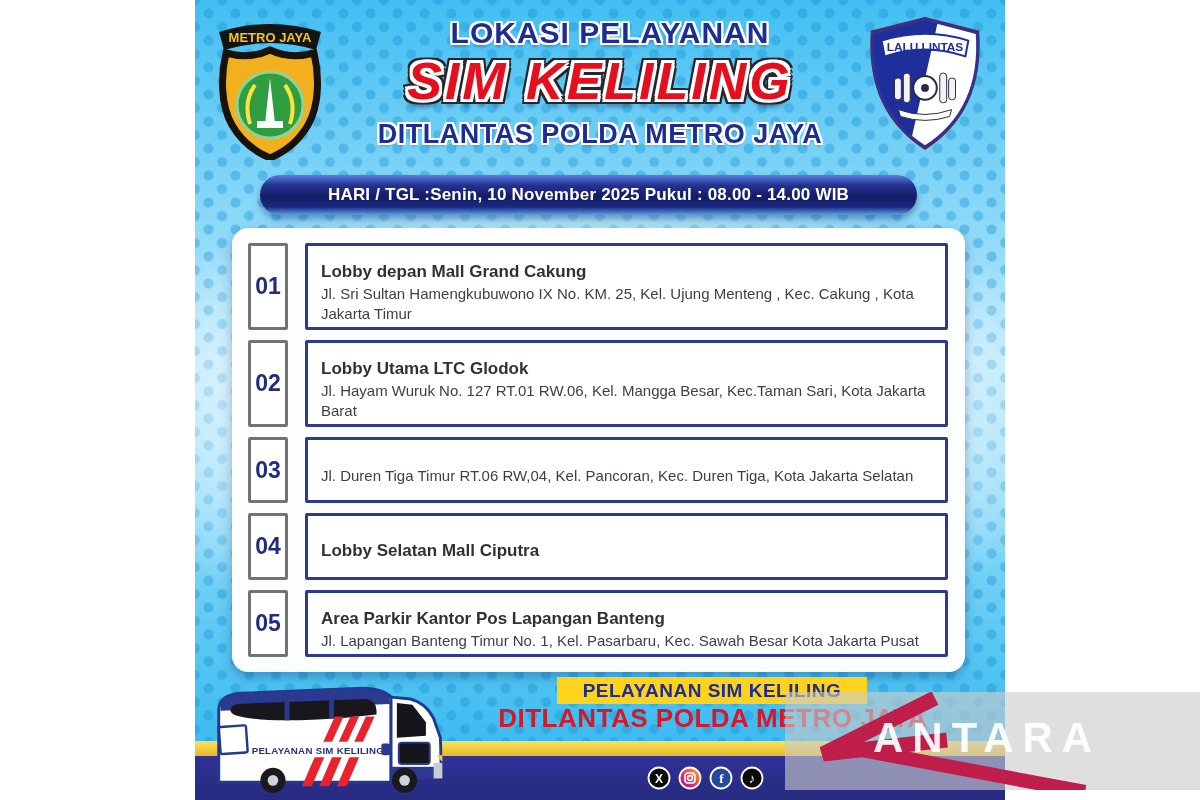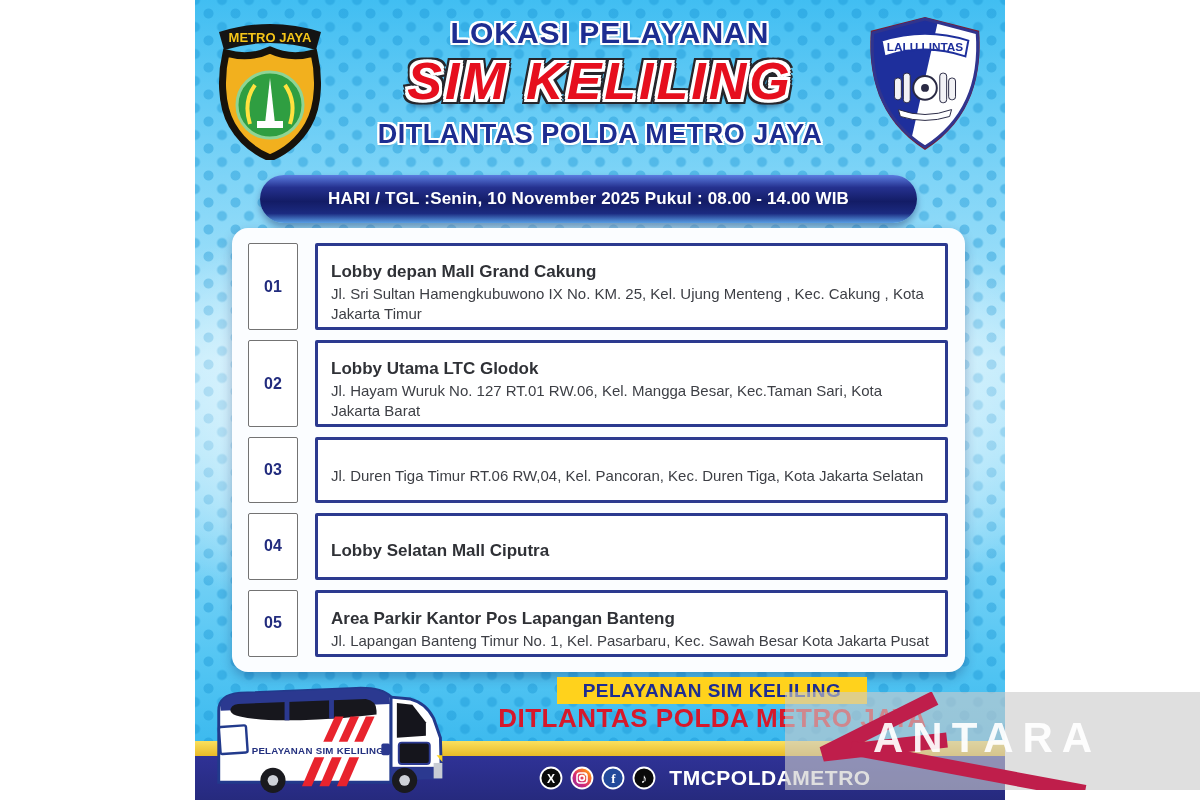--- a/index.html
+++ b/index.html
@@ -38,37 +38,37 @@
       -5px -5px 0 #26262b,5px -5px 0 #26262b,-5px 5px 0 #26262b,5px 5px 0 #26262b,
       -5px 0 0 #26262b,5px 0 0 #26262b,0 -5px 0 #26262b,0 5px 0 #26262b,0 8px 4px rgba(0,0,40,0.35);
   }
   .title3 {
     margin-top:8px; font-size:27px; font-weight:800; letter-spacing:0.5px; color:#1d2d91;
     text-shadow:-2px -2px 0 #fff,2px -2px 0 #fff,-2px 2px 0 #fff,2px 2px 0 #fff,
       -2px 0 0 #fff,2px 0 0 #fff,0 -2px 0 #fff,0 2px 0 #fff,0 3px 3px rgba(0,40,90,0.3);
   }
 
   .schedule-bar {
-    position:absolute; left:65px; top:175px; width:657px; height:48px; border-radius:26px;
+    position:absolute; left:65px; top:175px; width:657px; height:40px; border-radius:26px;
     background:linear-gradient(180deg,#5b7de0 0%, #25318f 26%, #131c66 55%, #1b2a80 80%, #5aa0e6 100%);
     display:flex; align-items:center; justify-content:center;
     box-shadow:0 4px 7px rgba(0,10,70,0.35);
   }
   .schedule-bar span { color:#fff; font-size:17px; font-weight:bold; letter-spacing:0.2px; }
 
   .locations-panel {
     position:absolute; left:37px; top:228px; width:733px; height:444px;
     background:#fbfdff; border-radius:16px; box-shadow:0 5px 12px rgba(10,30,90,0.3);
     display:flex; flex-direction:column; gap:10px; padding:15px 17px 15px 16px;
   }
   .location-row { flex:1; display:flex; gap:17px; }
   .num-box {
-    width:50px; background:#fff; border:1px solid #737373; border-radius:2px;
+    width:40px; background:#fff; border:3px solid #737373; border-radius:2px;
     display:flex; align-items:center; justify-content:center;
-    font-size:16px; font-weight:bold; color:#222c7e;
+    font-size:23px; font-weight:bold; color:#222c7e;
   }
   .loc-box {
     flex:1; background:#fff; border:3px solid #2c3a8f; border-radius:2px;
     padding:16px 14px 4px 13px; display:flex; flex-direction:column; justify-content:center;
   }
   .loc-title { font-size:17px; font-weight:bold; color:#2f3136; margin-bottom:2px; }
   .loc-address { font-size:15px; color:#3d3f45; line-height:1.3; }
 
   
   .van { position:absolute; left:16px; top:668px; width:242px; height:126px; }
@@ -225,21 +225,20 @@
           <circle cx="15.4" cy="8.6" r="0.9" fill="#ffffff"></circle>
         </svg>
         <svg class="social-icon" viewBox="0 0 24 24">
           <circle cx="12" cy="12" r="10.5" fill="#234a9b" stroke="#ffffff" stroke-width="1.8"></circle>
           <text x="12.5" y="17" font-size="13" font-weight="bold" font-family="'Liberation Serif', serif" fill="#ffffff" text-anchor="middle">f</text>
         </svg>
         <svg class="social-icon" viewBox="0 0 24 24">
           <circle cx="12" cy="12" r="10.5" fill="#0a0a0a" stroke="#ffffff" stroke-width="1.8"></circle>
           <text x="12" y="16.8" font-size="13" font-weight="bold" fill="#ffffff" text-anchor="middle">♪</text>
         </svg>
-        <span class="social-handle">TMCPOLDAMETRO</span>
       </div>
     </div>
 
     <div class="footer-highlight">PELAYANAN SIM KELILING</div>
     <div class="footer-subline">DITLANTAS POLDA METRO JAYA</div>
 
     <svg class="van" viewBox="0 0 250 130">
       <path d="M8,118 L8,44 Q8,28 30,26 L150,21 Q176,20 186,30 L186,118 Z" fill="#ffffff" stroke="#223a8c" stroke-width="3"></path>
       <path d="M10,40 Q10,28 30,26 L150,21 Q174,20 184,29 L185,37 L10,44 Z" fill="#2b3990"></path>
       <path d="M20,44 L168,38 Q176,42 176,52 L176,50 L174,52 L120,54 Q60,58 32,52 Q22,50 20,44 Z" fill="#2b3990" opacity="0.0"></path>

